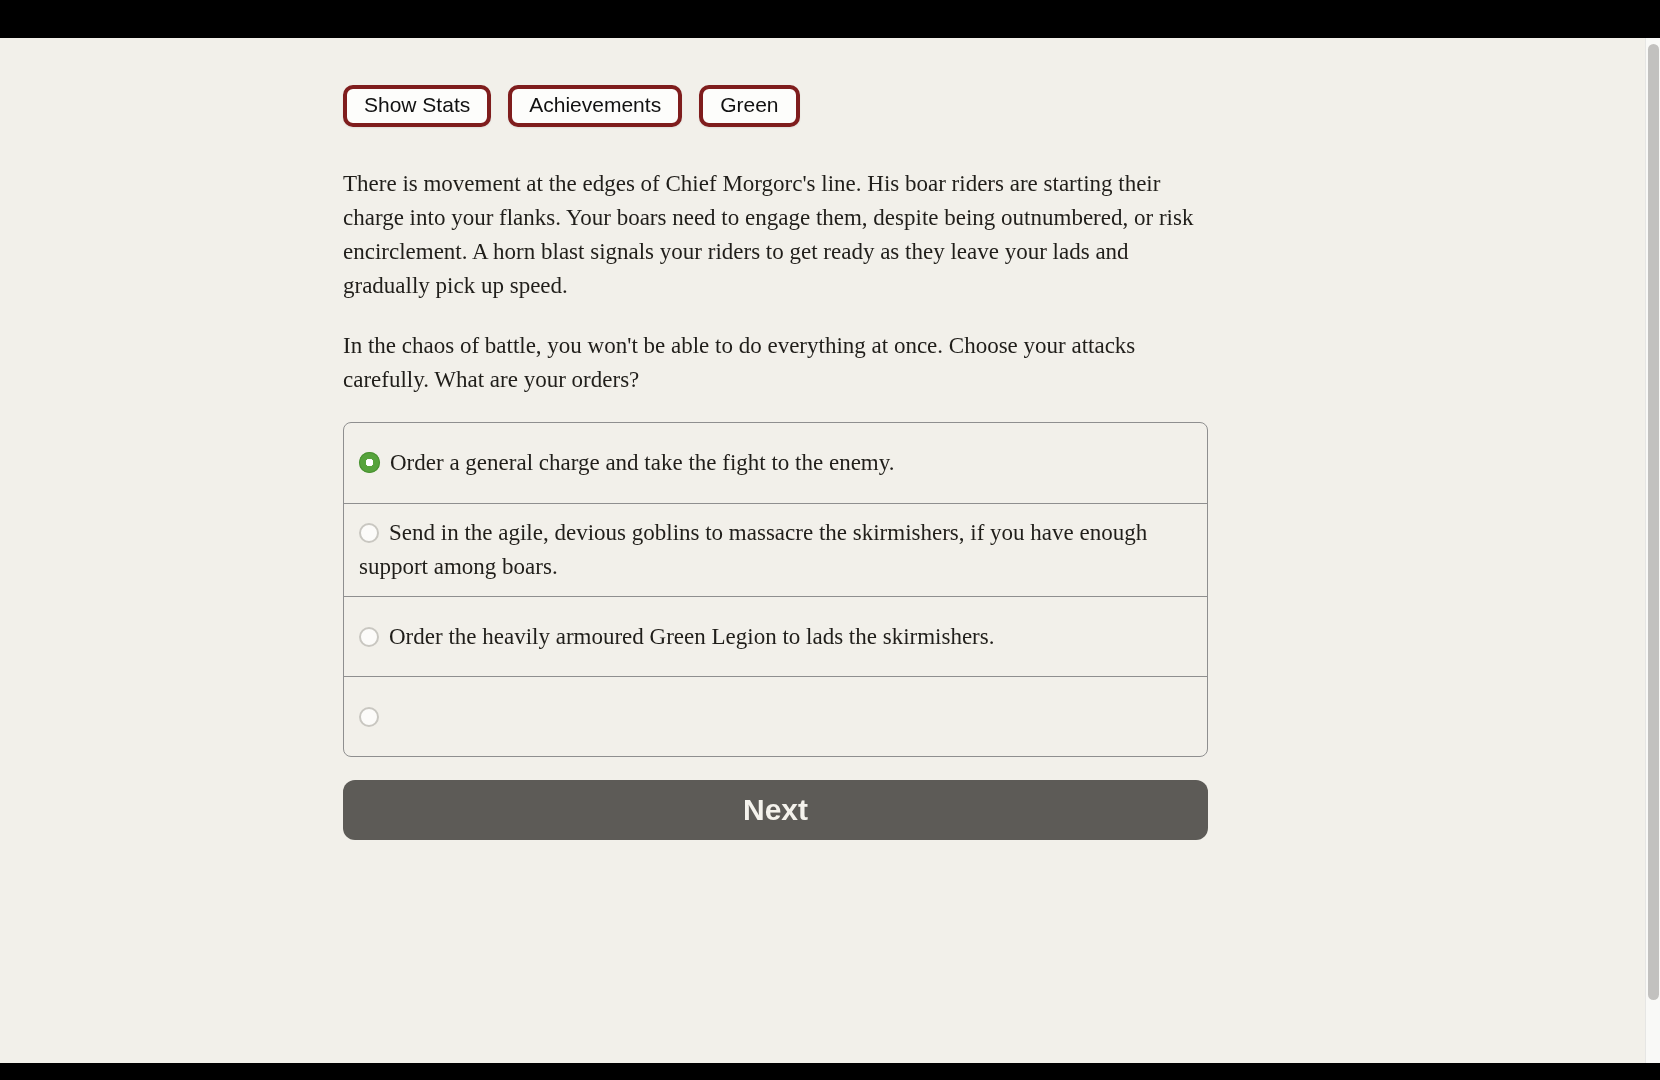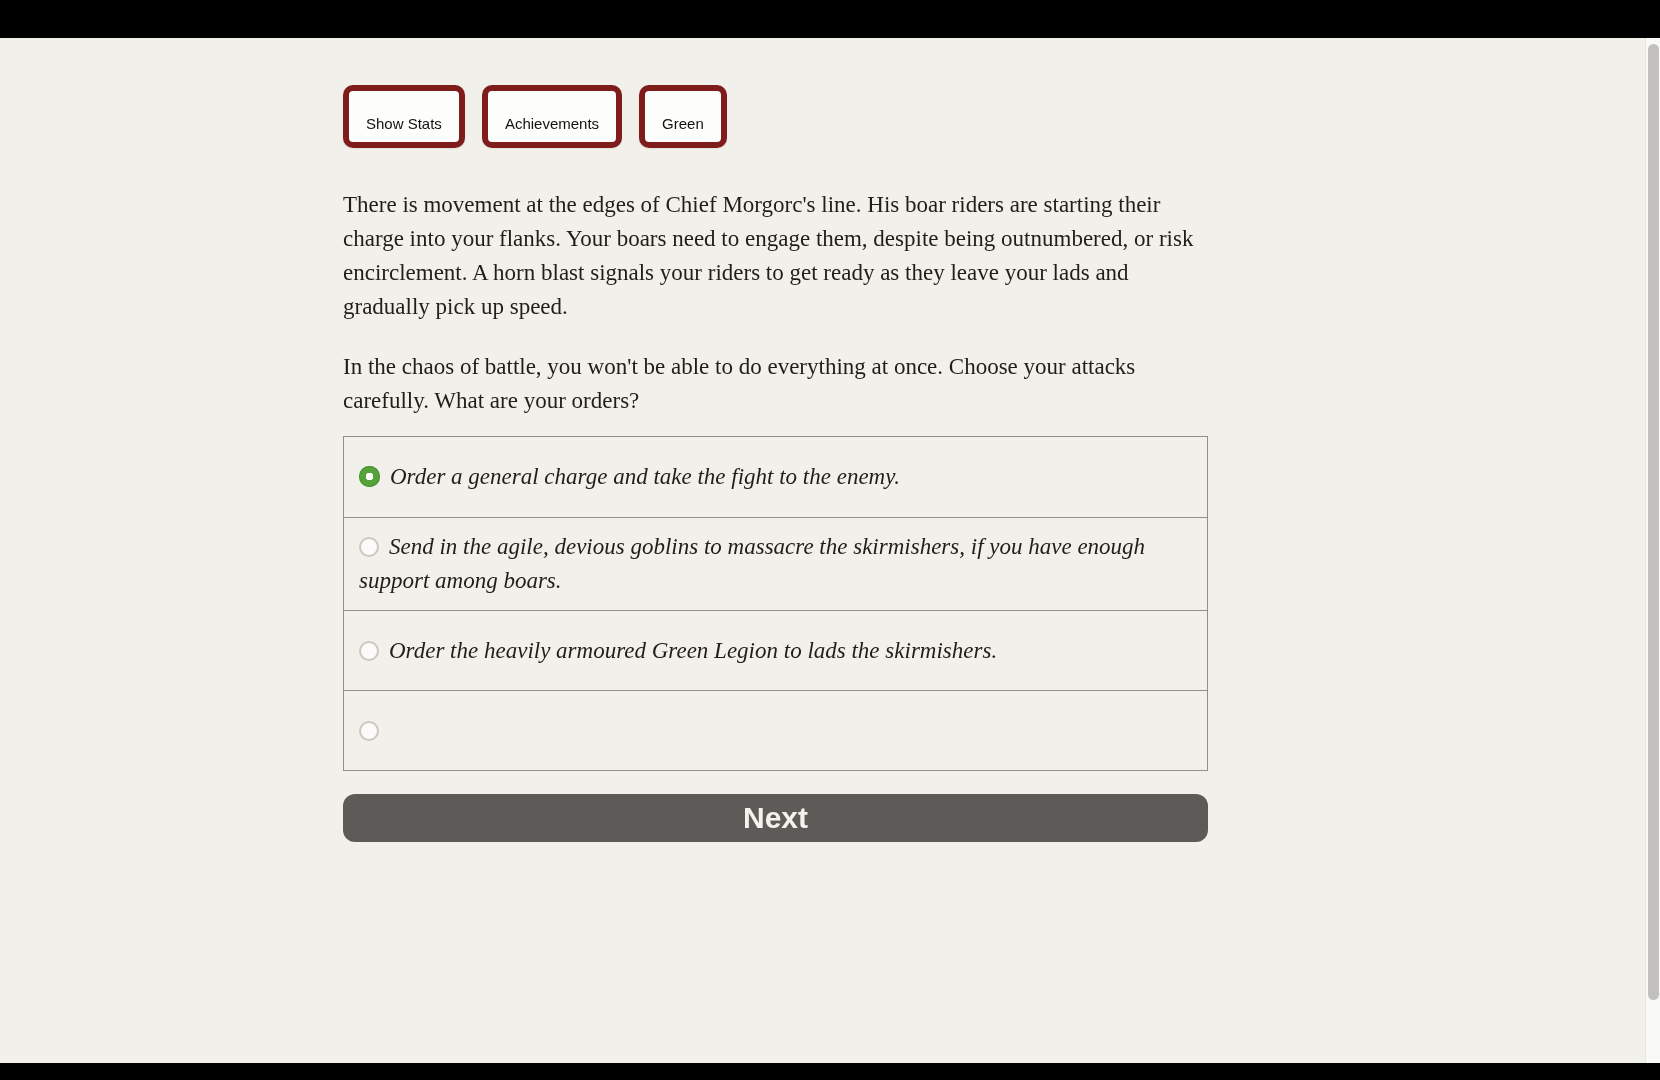--- a/index.html
+++ b/index.html
@@ -30,45 +30,44 @@
     left: 343px; top: 85px;
     width: 865px;
   }
   .toolbar {
     display: flex;
     gap: 17px;
     align-items: flex-start;
   }
   .pill-btn {
     font-family: "Liberation Sans", "DejaVu Sans", sans-serif;
-    font-size: 15px;
+    font-size: 21px;
     line-height: 21px;
     color: #111111;
     background: #fdfdfb;
-    border: 6px solid #7f1d1d;
+    border: 4px solid #7f1d1d;
     border-radius: 10px;
-    padding: 22px 17px 8px 17px;
+    padding: 5px 17px 8px 17px;
     box-shadow: 0 1px 2px rgba(0,0,0,0.07);
     cursor: pointer;
     white-space: nowrap;
   }
   .story p {
     font-size: 23px;
     line-height: 34px;
     margin-top: 26px;
     color: #201e1a;
   }
   .story p.first { margin-top: 40px; }
   .choice-box {
-    margin-top: 18px;
+    margin-top: 25px;
     border: 1px solid #8f8f8f;
-    border-radius: 0;
+    border-radius: 8px;
     overflow: hidden;
     background: transparent;
-    font-style: italic;
   }
   .option {
     display: flex;
     align-items: center;
     min-height: 80px;
     padding: 12px 15px;
     border-top: 1px solid #8f8f8f;
     cursor: pointer;
   }
   .option:first-child { border-top: none; }
@@ -88,21 +87,21 @@
   }
   .option.selected .radio {
     border: none;
     width: 21px; height: 21px;
     background: radial-gradient(circle at 50% 50%, #ffffff 0 3.6px, #56a33c 3.7px 100%);
     box-shadow: inset 0 0 0 1px #4a9132;
   }
   .next-btn {
     margin-top: 23px;
     width: 865px;
-    height: 48px;
+    height: 60px;
     background: #5d5b57;
     border: none;
     border-radius: 12px;
     font-family: "Liberation Sans", "DejaVu Sans", sans-serif;
     font-weight: bold;
     font-size: 30px;
     color: #f4f2ec;
     display: flex;
     align-items: center;
     justify-content: center;

